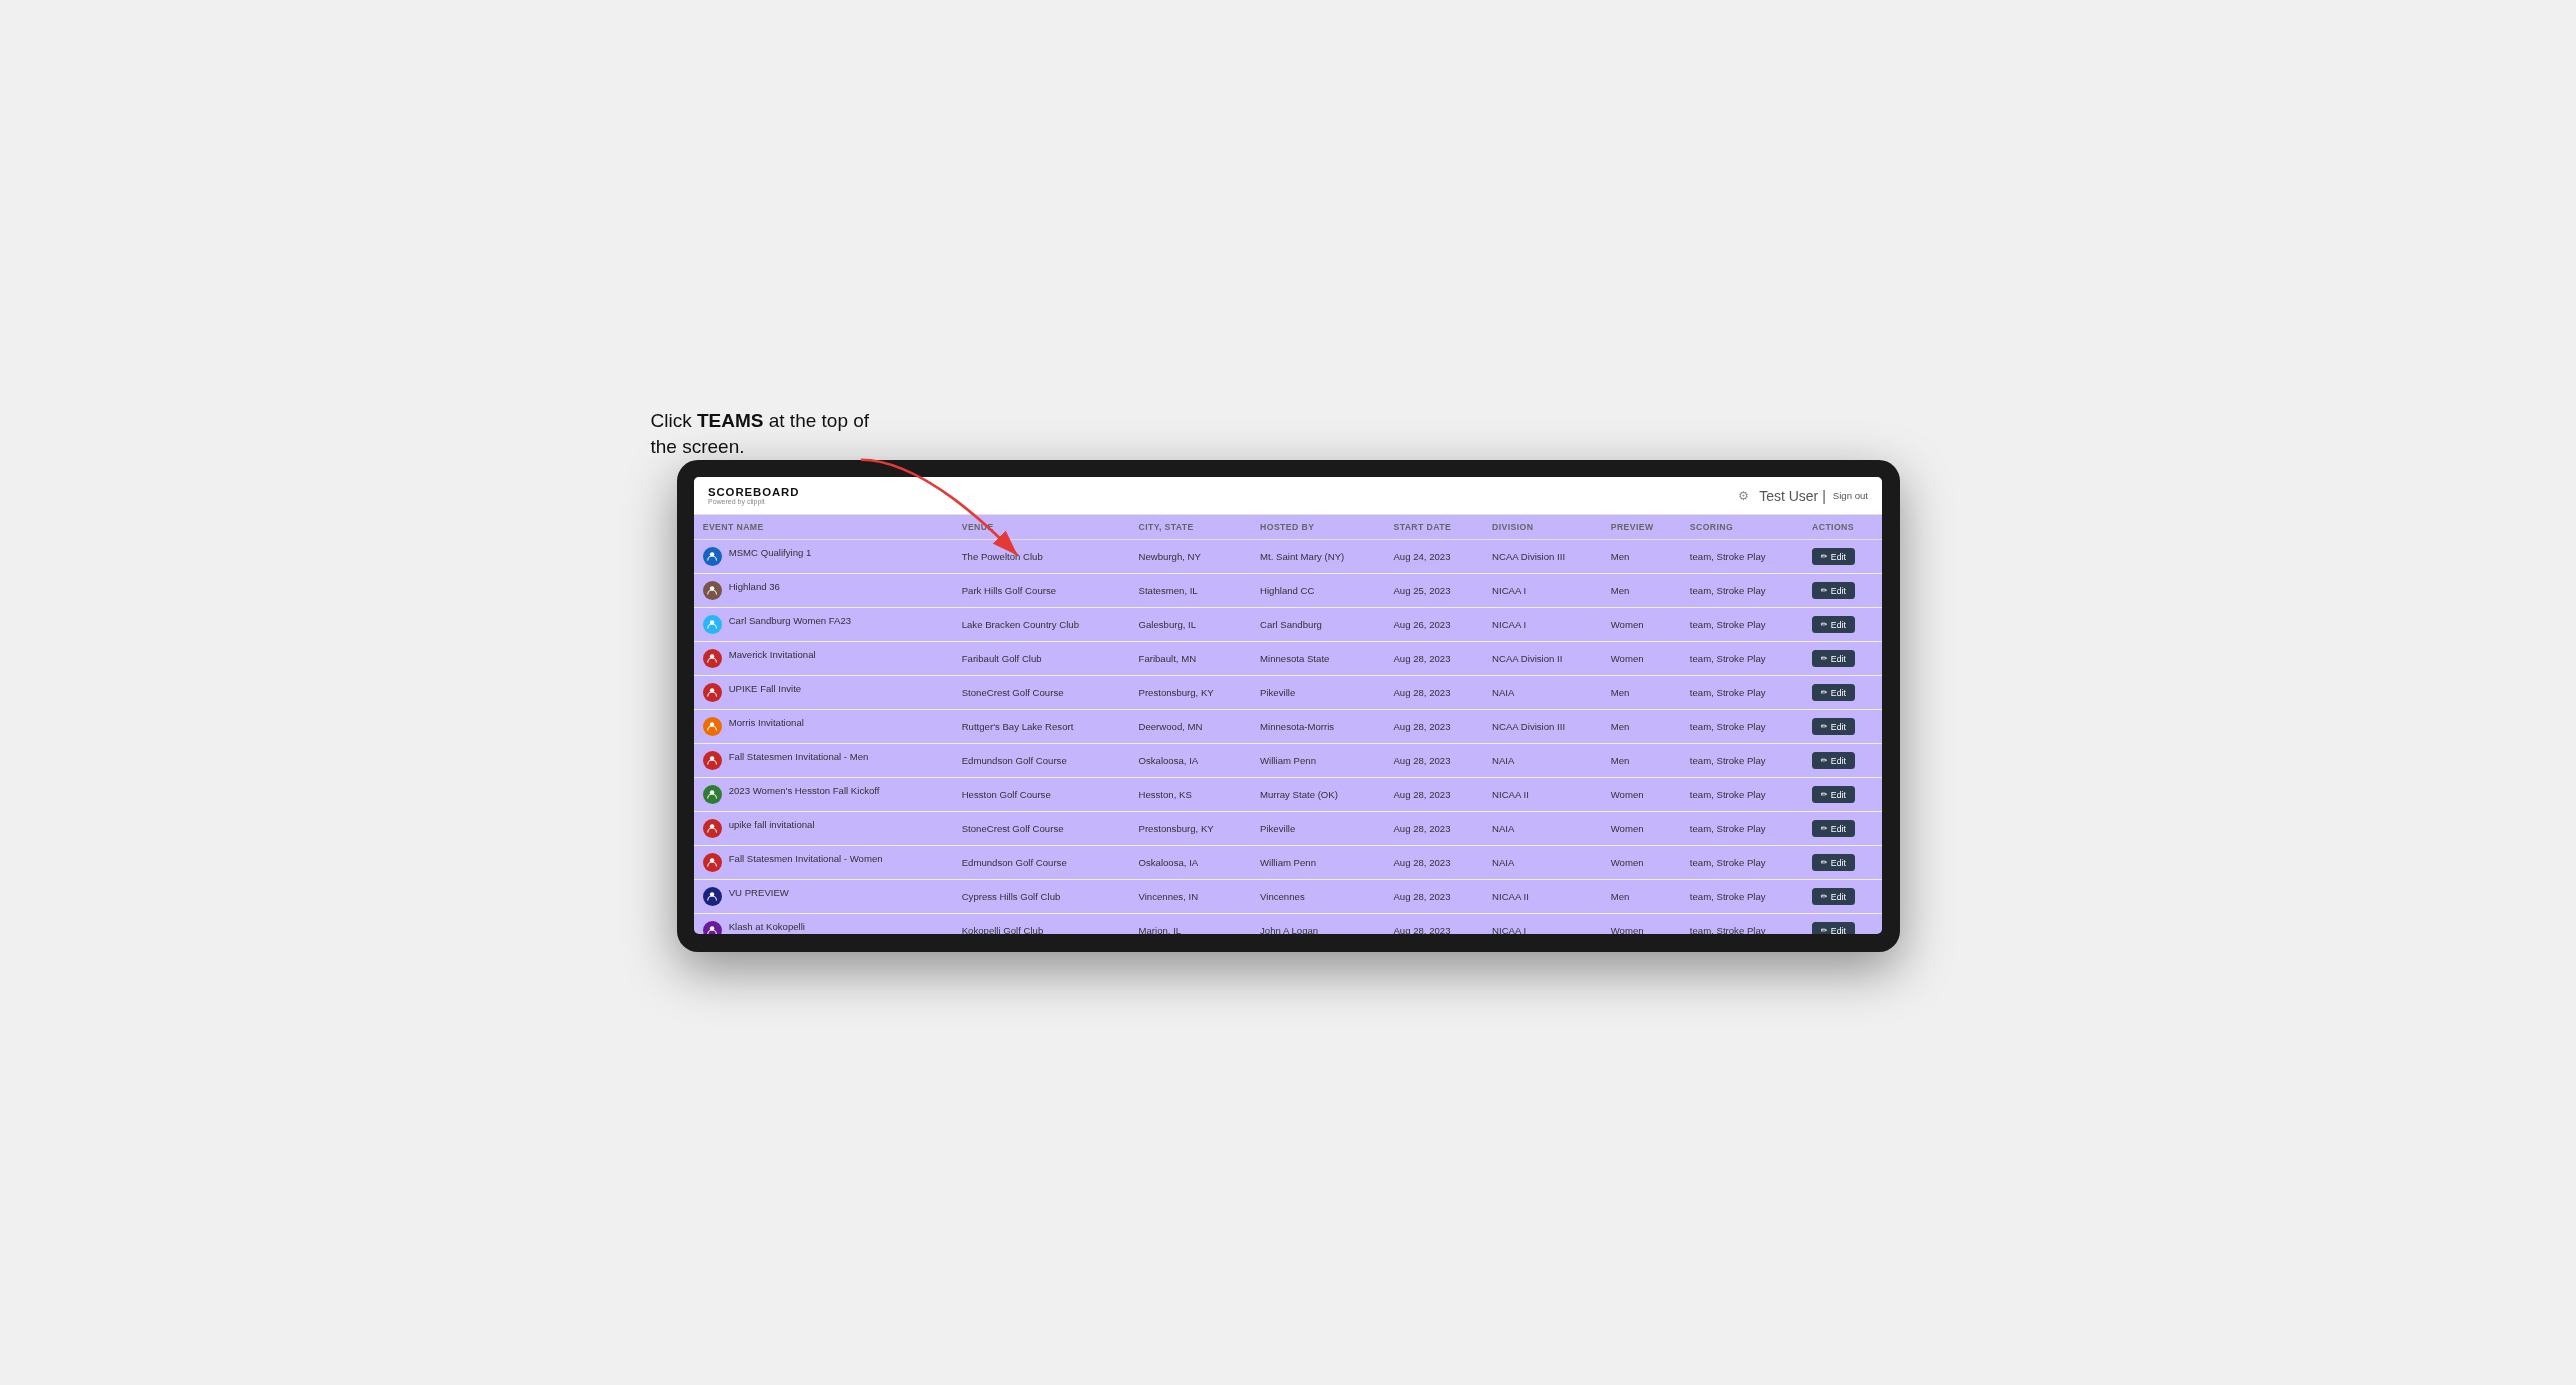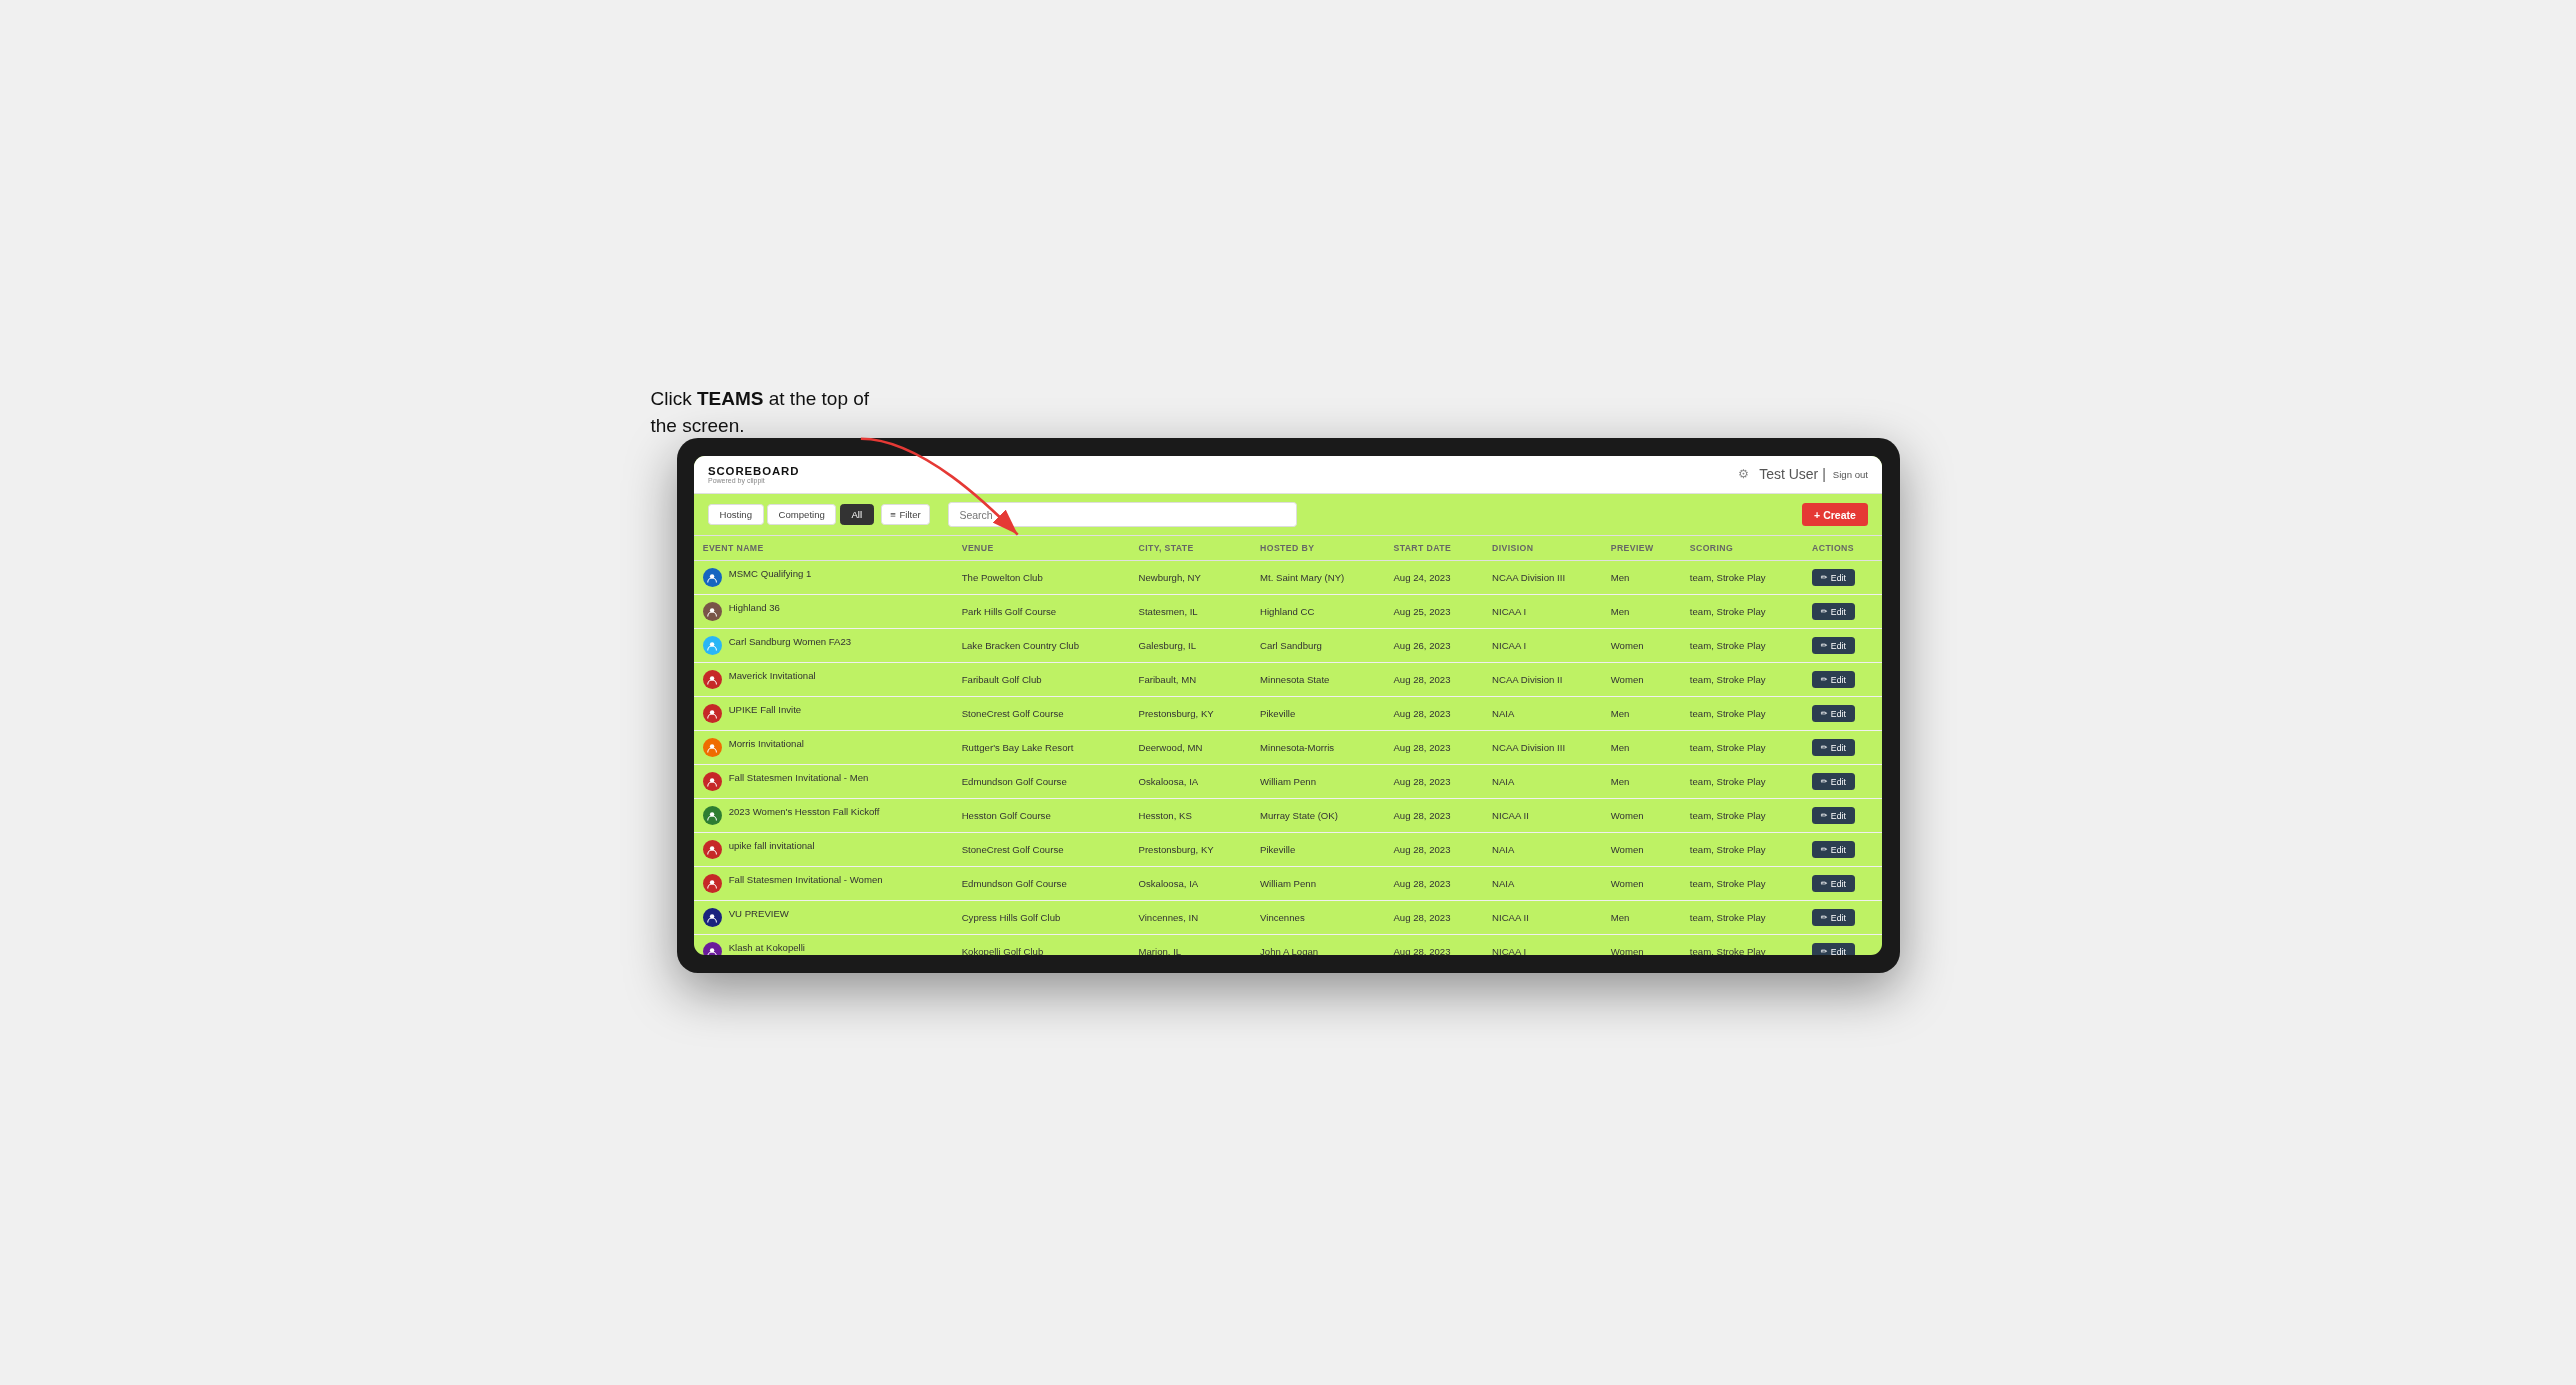--- a/index.html
+++ b/index.html
@@ -29,22 +29,22 @@
     }
 
     .tablet-frame {
       background: #1a1a1a;
       border-radius: 21px;
       padding: 17.5px;
       box-shadow: 0 17.5px 52px rgba(0,0,0,0.4);
     }
 
     .tablet-screen {
-      background: #bef264;
-      border-radius: 11px;
+      background: #c4b5fd;
+      border-radius: 5px;
       overflow: hidden;
     }
 
     
     .nav-bar {
       display: flex;
       align-items: center;
       padding: 0 14px;
       height: 38px;
       border-bottom: 0.9px solid #e0e0e0;
@@ -272,39 +272,20 @@
         </div>
 
 
         <div class="nav-right">
           <div class="settings-icon">⚙</div>
           <span class="nav-user-text">Test User |</span>
           <span class="nav-signout">Sign out</span>
         </div>
       </div>
 
-      <div class="toolbar">
-        <div class="filter-btn-group">
-          <button class="filter-tab">Hosting</button>
-          <button class="filter-tab">Competing</button>
-          <button class="filter-tab active">All</button>
-        </div>
-        <button class="filter-icon-btn">
-          <span>≡</span>
-          <span>Filter</span>
-        </button>
-
-        <div class="search-box">
-          <input class="search-input" type="text" placeholder="Search" style="">
-        </div>
-
-        <button class="create-btn">
-          <span>+ Create</span>
-        </button>
-      </div>
 
       <div style="overflow-x:auto; max-height:419px; overflow-y:auto;">
         <table class="data-table">
           <thead>
             <tr>
               <th>EVENT NAME</th>
               <th>VENUE</th>
               <th>CITY, STATE</th>
               <th>HOSTED BY</th>
               <th>START DATE</th>

